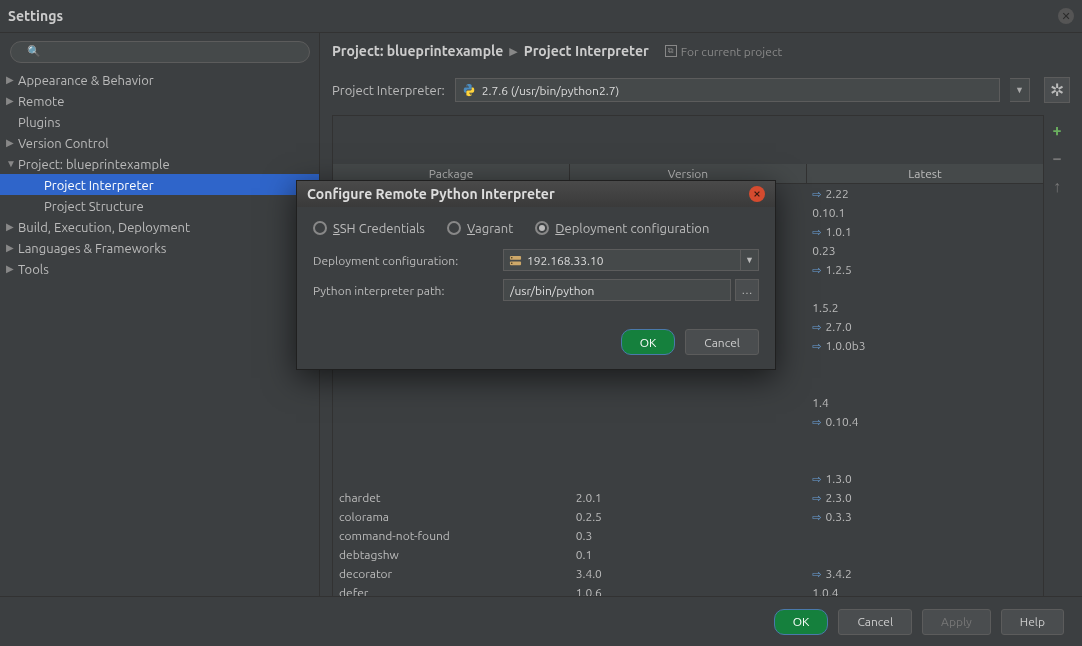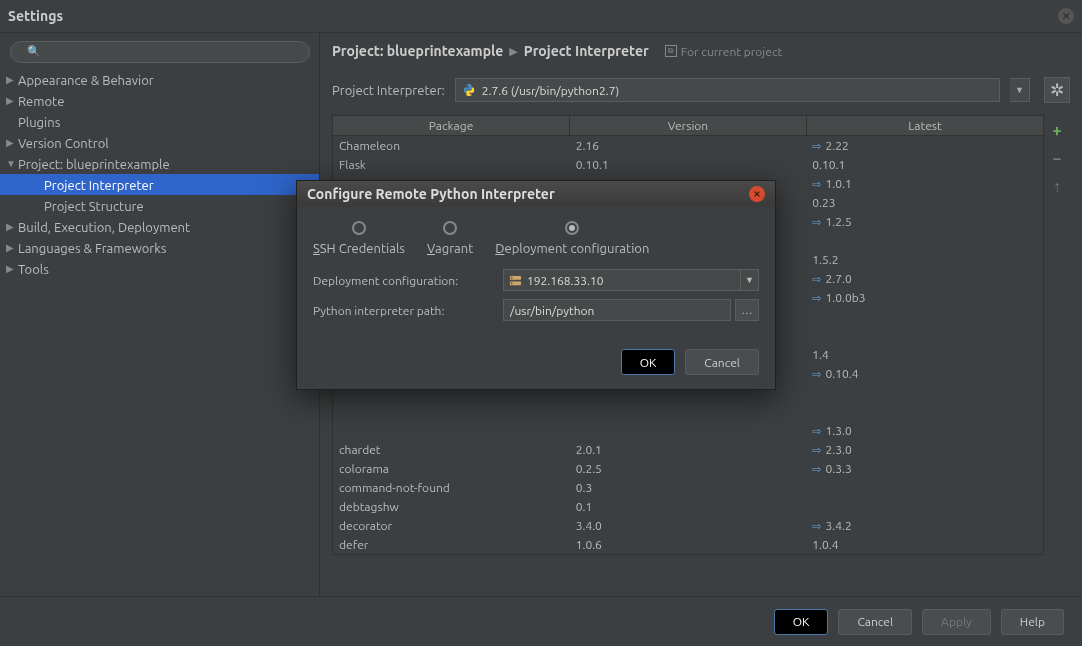--- a/index.html
+++ b/index.html
@@ -27,41 +27,41 @@
 .breadcrumb .hint { font-size: 12px; color: #888; margin-left: 10px; display: flex; align-items: center; gap: 4px; }
 .hint-icon { width: 12px; height: 12px; border: 1px solid #888; display: inline-block; font-size: 8px; text-align: center; line-height: 10px; }
 .interp-row { display: flex; align-items: center; gap: 10px; margin-bottom: 12px; }
 .interp-row label { font-size: 13px; }
 .combo { flex: 1; height: 24px; background: #45494a; border: 1px solid #5c5c5c; display: flex; align-items: center; padding: 0 6px; font-size: 12px; color: #ddd; }
 .combo .pyicon { width: 14px; height: 14px; margin-right: 6px; display: inline-block; }
 .combo-arrow { width: 20px; height: 24px; border: 1px solid #5c5c5c; border-left: none; background: #45494a; display: flex; align-items: center; justify-content: center; font-size: 9px; color: #aaa; cursor: pointer; }
 .gear { width: 26px; height: 26px; background: #4a4d4f; border: 1px solid #5c5c5c; margin-left: 4px; display: flex; align-items: center; justify-content: center; cursor: pointer; font-family: monospace; font-size: 17px;}
 .table-wrap { display: flex; }
 .table { flex: 1; border: 1px solid #323232; }
-.thead { display: flex; background: #45494a; border-bottom: 1px solid #323232; }
+.thead { display: flex; background: #45494a; border-bottom: 1px solid #323232; margin-top: 48px; }
 .thead .th { flex: 1; text-align: center; padding: 3px 0; font-size: 12px; border-right: 1px solid #323232; color: #bbb; }
 .thead .th:last-child { border-right: none; }
 .tbody { max-height: 450px; overflow: hidden; }
 .trow { display: flex; height: 19px; align-items: center; font-size: 12px; }
 .trow .td { flex: 1; padding: 0 6px; white-space: nowrap; overflow: hidden; }
 .trow .td .up { color: #6aa0d8; margin-right: 4px; font-size: 11px; }
 .side-tools { width: 26px; display: flex; flex-direction: column; align-items: center; gap: 10px; padding-top: 6px; }
 .side-tools .tool { width: 18px; height: 18px; font-size: 16px; font-weight: bold; cursor: pointer; text-align: center; line-height: 18px; }
 .footer { position: absolute; bottom: 0; left: 0; right: 0; height: 50px; border-top: 1px solid #323232; display: flex; align-items: center; justify-content: flex-end; gap: 10px; padding: 0 18px; background: #3c3f41; }
 .btn { height: 26px; padding: 0 18px; background: #4a4d4f; border: 1px solid #5c5c5c; color: #ccc; border-radius: 3px; font-size: 12px; cursor: pointer; }
-.btn.primary { background: #000000; border-color: #4a79ab; color: #fff; }
+.btn.primary { background: #15803d; border-color: #4a79ab; color: #fff; border-radius: 10px; }
 .btn.disabled { color: #777; }
 
 .modal { position: absolute; left: 296px; top: 180px; width: 480px; background: #3c3f41; border: 1px solid #202020; box-shadow: 0 8px 30px rgba(0,0,0,0.6); z-index: 100; }
 .modal-title { background: linear-gradient(#4a4a4a,#3a3a3a); padding: 5px 10px; font-weight: bold; color: #ddd; font-size: 14px; display: flex; align-items: center; gap: 48px; }
 .modal-title .mclose { margin-left: auto; width: 16px; height: 16px; border-radius: 50%; background: #d54b2f; display: flex; align-items: center; justify-content: center; cursor: pointer; }
 .modal-title .mclose svg { width: 8px; height: 8px; }
 .modal-body { padding: 14px 16px 10px 16px; }
 .radio-row { display: flex; gap: 22px; margin-bottom: 14px; font-size: 13px; align-items: center; }
-.radio { display: flex; align-items: center; gap: 6px; cursor: pointer; flex-direction: column; }
+.radio { display: flex; align-items: center; gap: 6px; cursor: pointer; }
 .radio .dot { width: 14px; height: 14px; border-radius: 50%; border: 2px solid #888; display: inline-block; position: relative; }
 .radio.on .dot { border-color: #888; }
 .radio.on .dot::after { content: ""; position: absolute; left: 2px; top: 2px; width: 6px; height: 6px; background: #bbb; border-radius: 50%; }
 .radio .ul { text-decoration: underline; }
 .form-row { display: flex; align-items: center; margin-bottom: 8px; font-size: 12px; }
 .form-row .flabel { width: 190px; color: #bbb; }
 .form-row .fcombo { flex: 1; display: flex; }
 .form-row .fcombo .cbody { flex: 1; height: 22px; background: #45494a; border: 1px solid #5c5c5c; display: flex; align-items: center; padding: 0 5px; font-size: 12px; color: #ddd; }
 .form-row .fcombo .carrow { width: 18px; height: 22px; border: 1px solid #5c5c5c; border-left: none; background: #45494a; display: flex; align-items: center; justify-content: center; font-size: 9px; cursor: pointer; }
 .form-row a { color: #5a9bd4; text-decoration: underline; font-size: 12px; }

